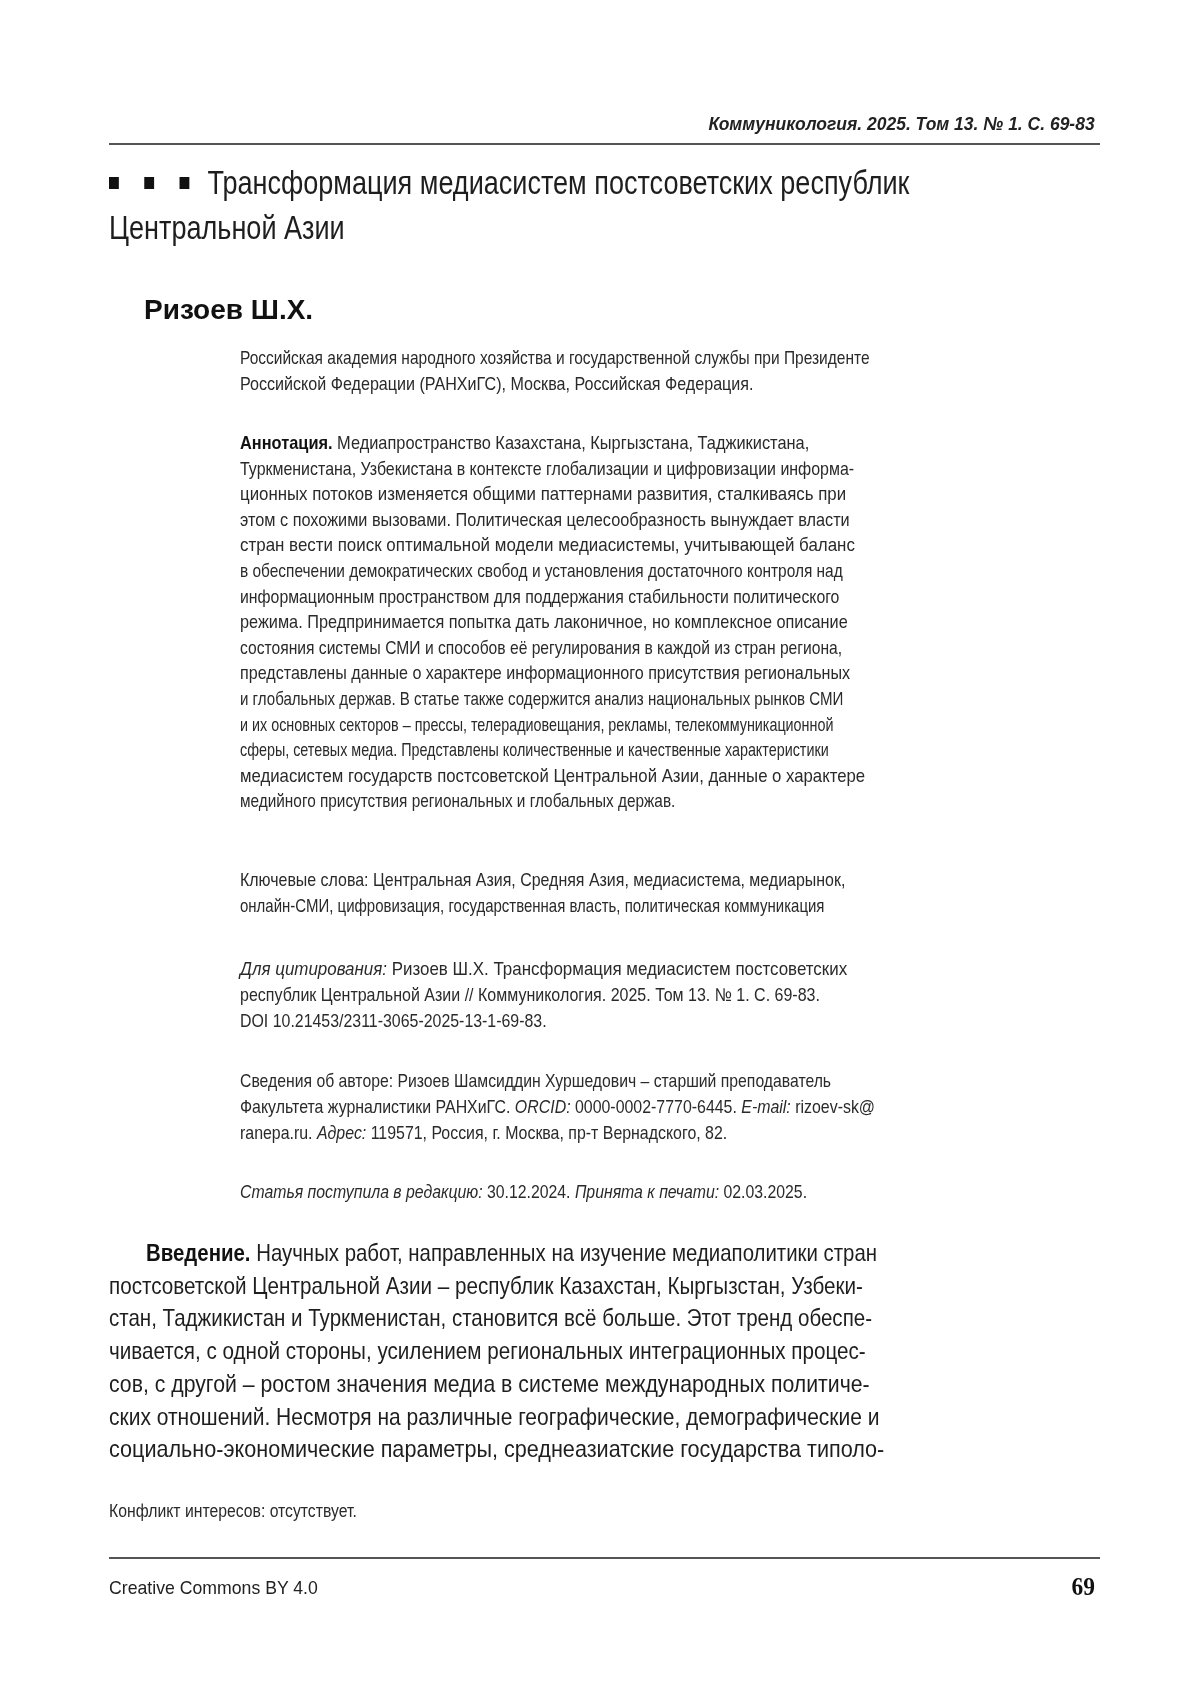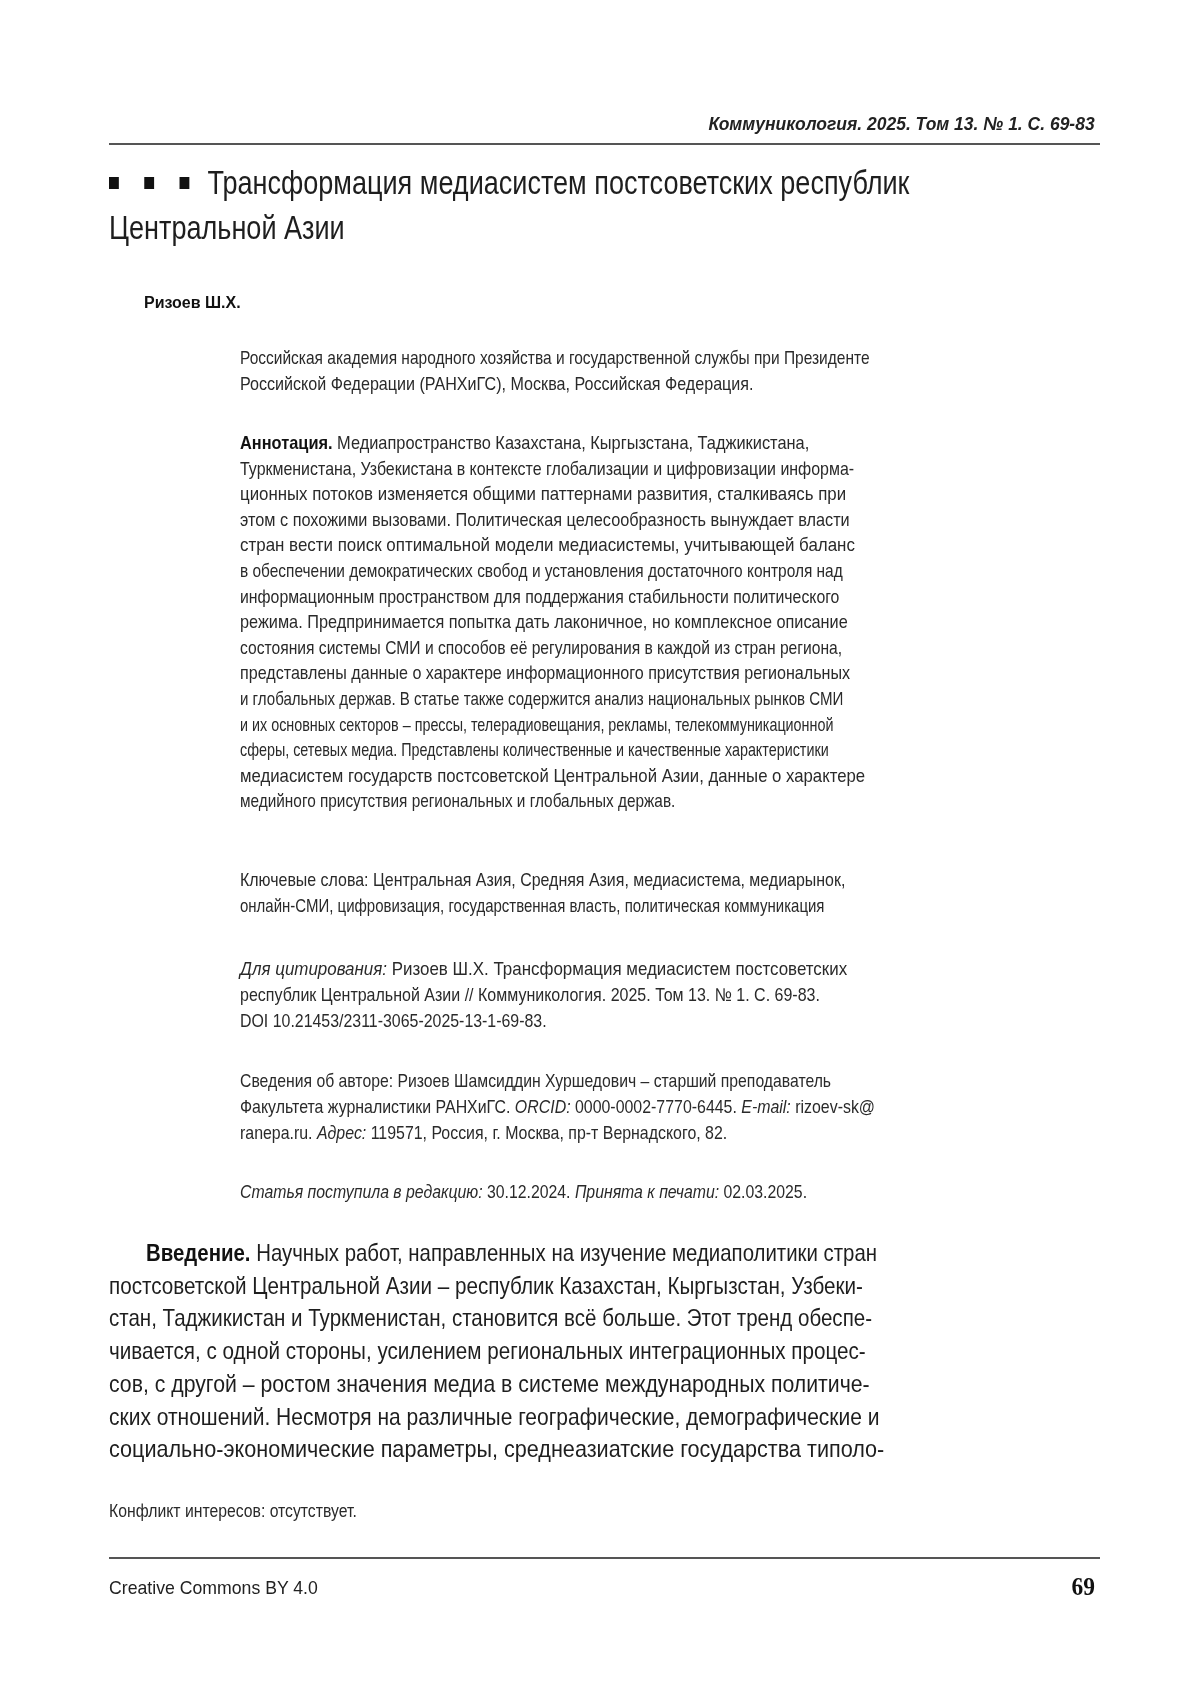--- a/index.html
+++ b/index.html
@@ -12,21 +12,21 @@
     .rule-top { left: 109px; top: 143px; width: 991px; height: 2px; background: #555; }
     .rule-bottom { left: 109px; top: 1557px; width: 991px; height: 2px; background: #555; }
 
     
     .title-line { left: 109px; font-size: 33px; color: #1e1e1e; transform: scaleX(0.82); transform-origin: 0 0; white-space: nowrap; line-height: 1; }
     .title-line.l1 { top: 166px; }
     .title-line.l2 { top: 211px; left: 109px; }
     .bullet { display: inline-block; width: 12px; height: 12px; background: #111; margin-right: 31px; vertical-align: 5px; }
     .bullet.last { margin-right: 22px; }
 
-    .author { left: 144px; top: 294px; font-size: 16px; font-weight: bold; color: #111; white-space: nowrap; }
+    .author { left: 144px; top: 294px; font-size: 28px; font-weight: bold; color: #111; white-space: nowrap; }
 
     
     .block { left: 240px; width: 860px; }
     .line { position: absolute; left: 0; font-size: 18.5px; color: #2a2a2a; white-space: nowrap; transform-origin: 0 0; line-height: 1; }
     .b { font-weight: bold; color: #111; }
     .i { font-style: italic; }
 
     
     .intro { left: 109px; width: 991px; }
     .intro .line { font-size: 24px; color: #1e1e1e; }

